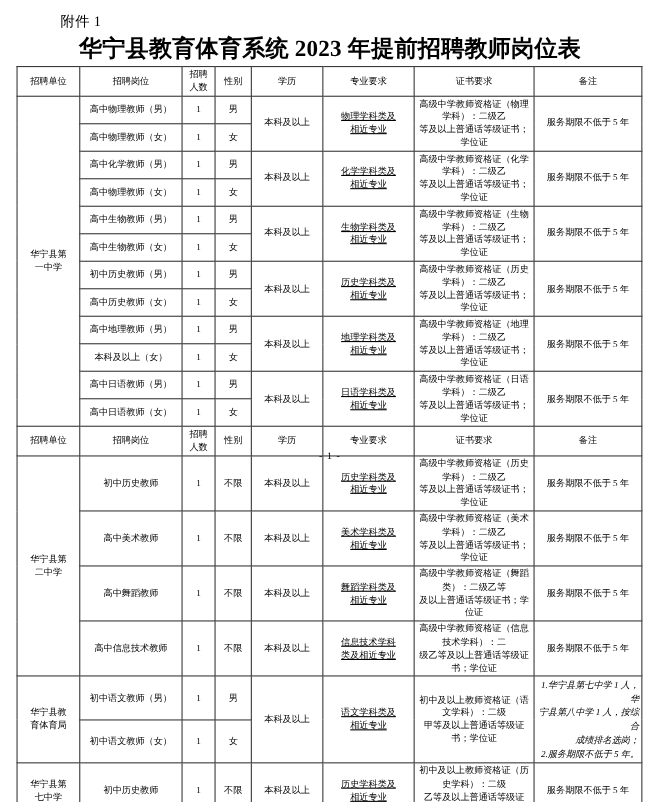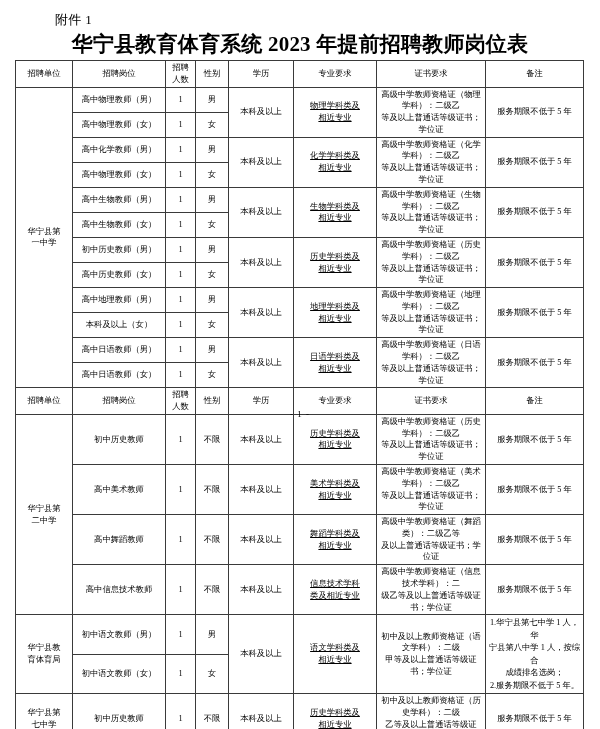--- a/index.html
+++ b/index.html
@@ -78,24 +78,25 @@
   td.major {
     padding-left: 5px;
     text-decoration: underline;
   }
   td.remark {
     font-size: 8.3px;
     padding-left: 4px;
     padding-right: 3px;
   }
   td.remark.note {
-    text-align: center;
+    text-align: right;
     line-height: 1.5;
     padding-top: 2px;
     vertical-align: top;
+    font-style: italic;
   }
   .pagemark {
     position: absolute;
     left: 0;
     top: 409px;
     width: 600px;
     text-align: center;
     font-size: 9px;
     letter-spacing: 1px;
   }

